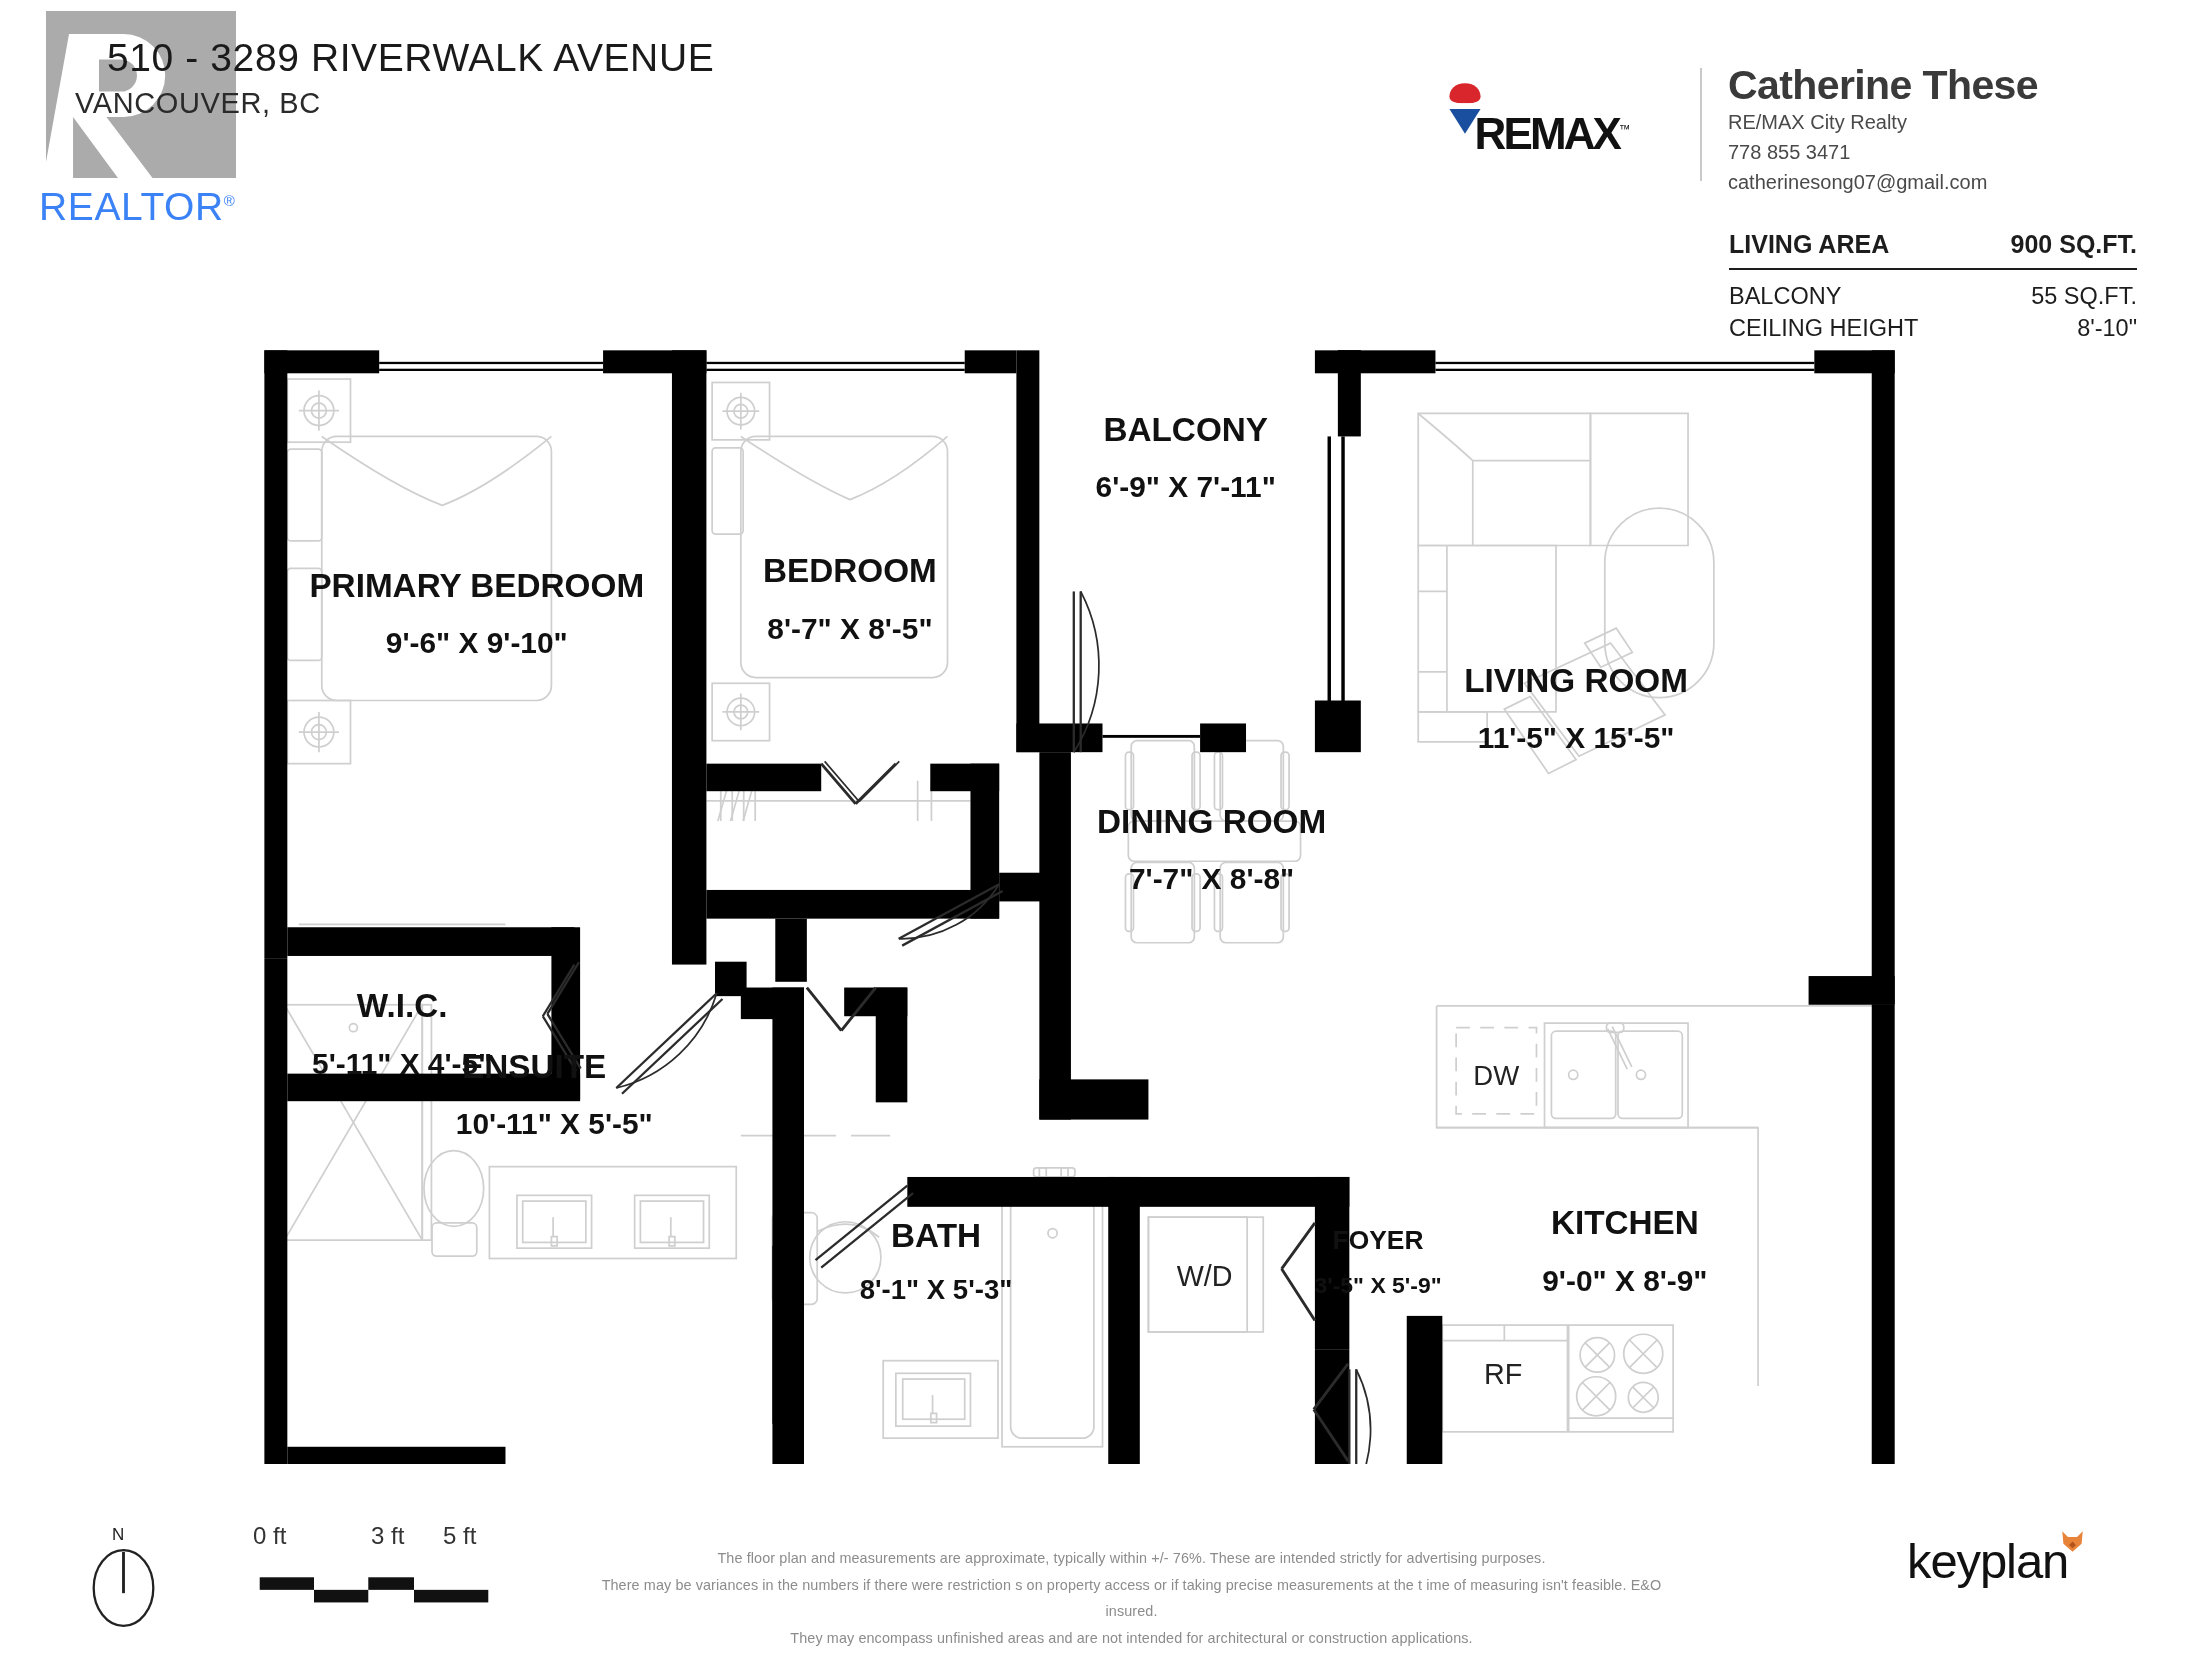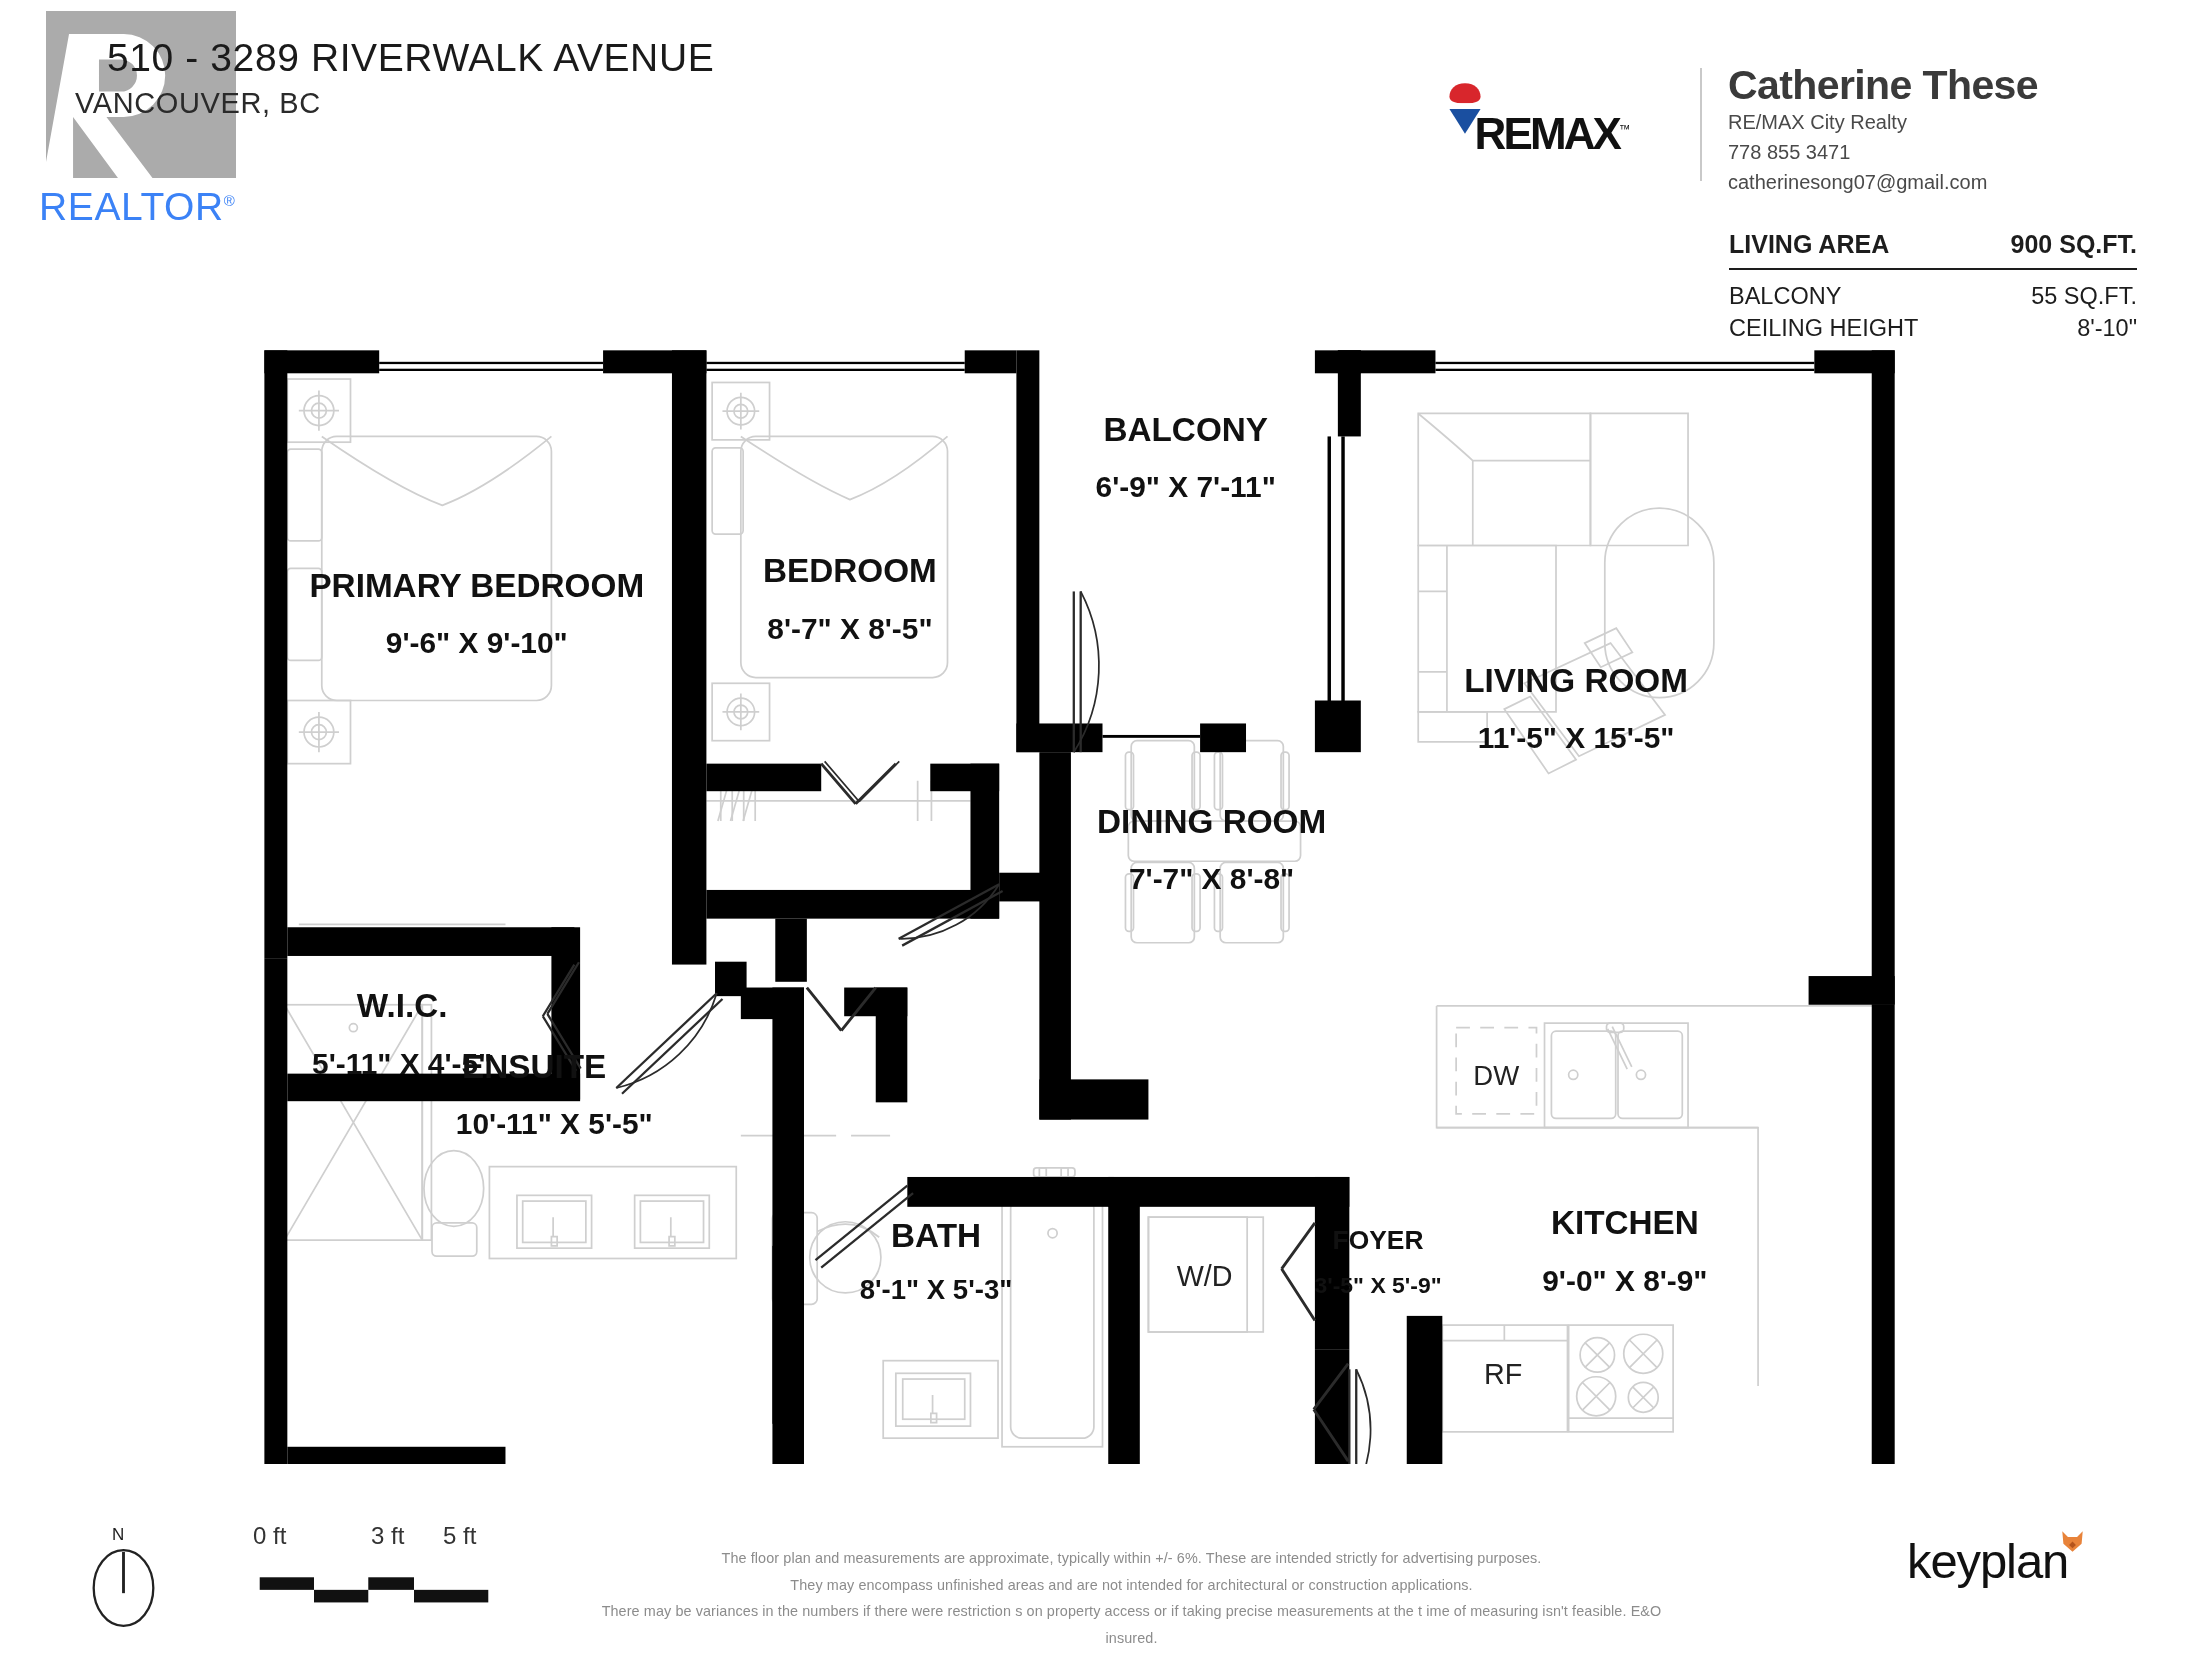--- a/index.html
+++ b/index.html
@@ -447,23 +447,23 @@
     <span class="scale-lab" style="left:190px; top:0px;">5 ft</span>
     <svg style="position:absolute; left:5.7px; top:53px;" width="230" height="32" viewBox="0 0 400 56">
       <rect x="0" y="4" width="95" height="22" fill="#111"></rect>
       <rect x="95" y="26" width="95" height="22" fill="#111"></rect>
       <rect x="190" y="4" width="80" height="22" fill="#111"></rect>
       <rect x="270" y="26" width="130" height="22" fill="#111"></rect>
     </svg>
   </div>
 
   <div id="disclaimer">
-    <div class="disc-line">The floor plan and measurements are approximate, typically within +/- 6%. These are intended strictly for advertising purposes.</div>
+    <div class="disc-line">The floor plan and measurements are approximate, typically within +/- 76%. These are intended strictly for advertising purposes.</div>
+    <div class="disc-line">There may be variances in the numbers if there were restriction s on property access or if taking precise measurements at the t ime of measuring isn't feasible. E&amp;O insured.</div>
     <div class="disc-line">They may encompass unfinished areas and are not intended for architectural or construction applications.</div>
-    <div class="disc-line">There may be variances in the numbers if there were restriction s on property access or if taking precise measurements at the t ime of measuring isn't feasible. E&amp;O insured.</div>
   </div>
 
   <div id="keyplan">
     <span id="keyplan-word">keyplan</span>
     <svg id="keyplan-fox" viewBox="0 0 44 40">
       <path d="M4 2 L14 12 L30 12 L40 2 L38 24 L22 38 L6 24 Z" fill="#e8833a"></path>
       <path d="M22 20 L16 26 L22 32 L28 26 Z" fill="#b4541c"></path>
     </svg>
   </div>
 

